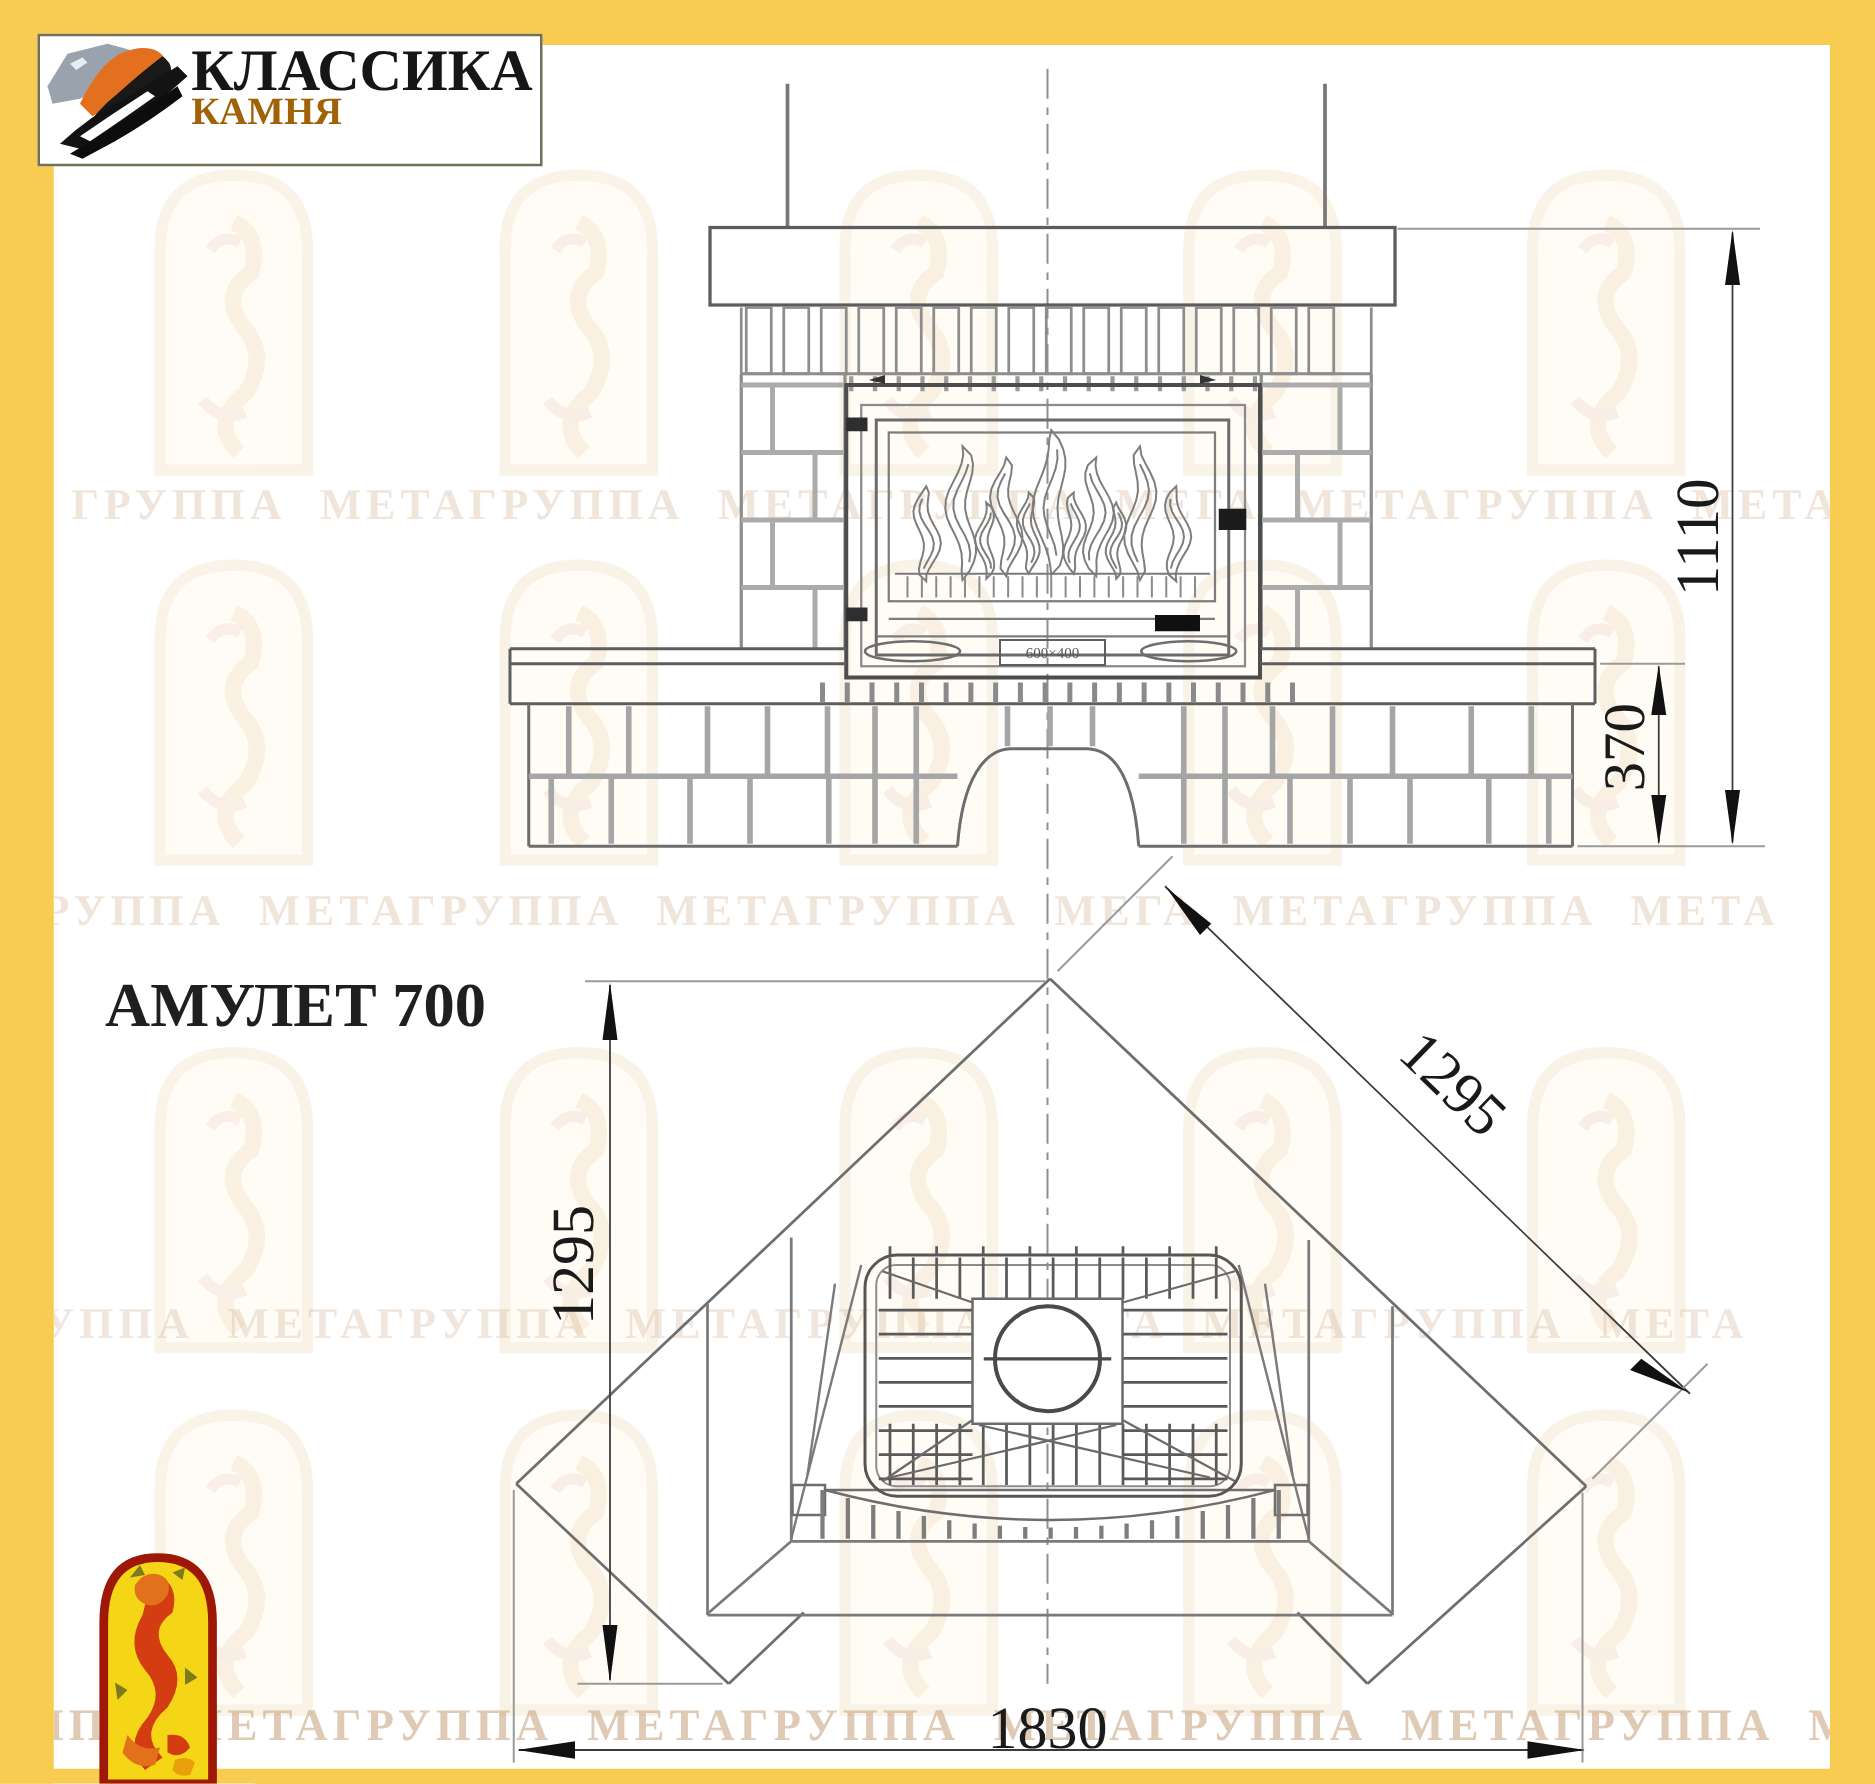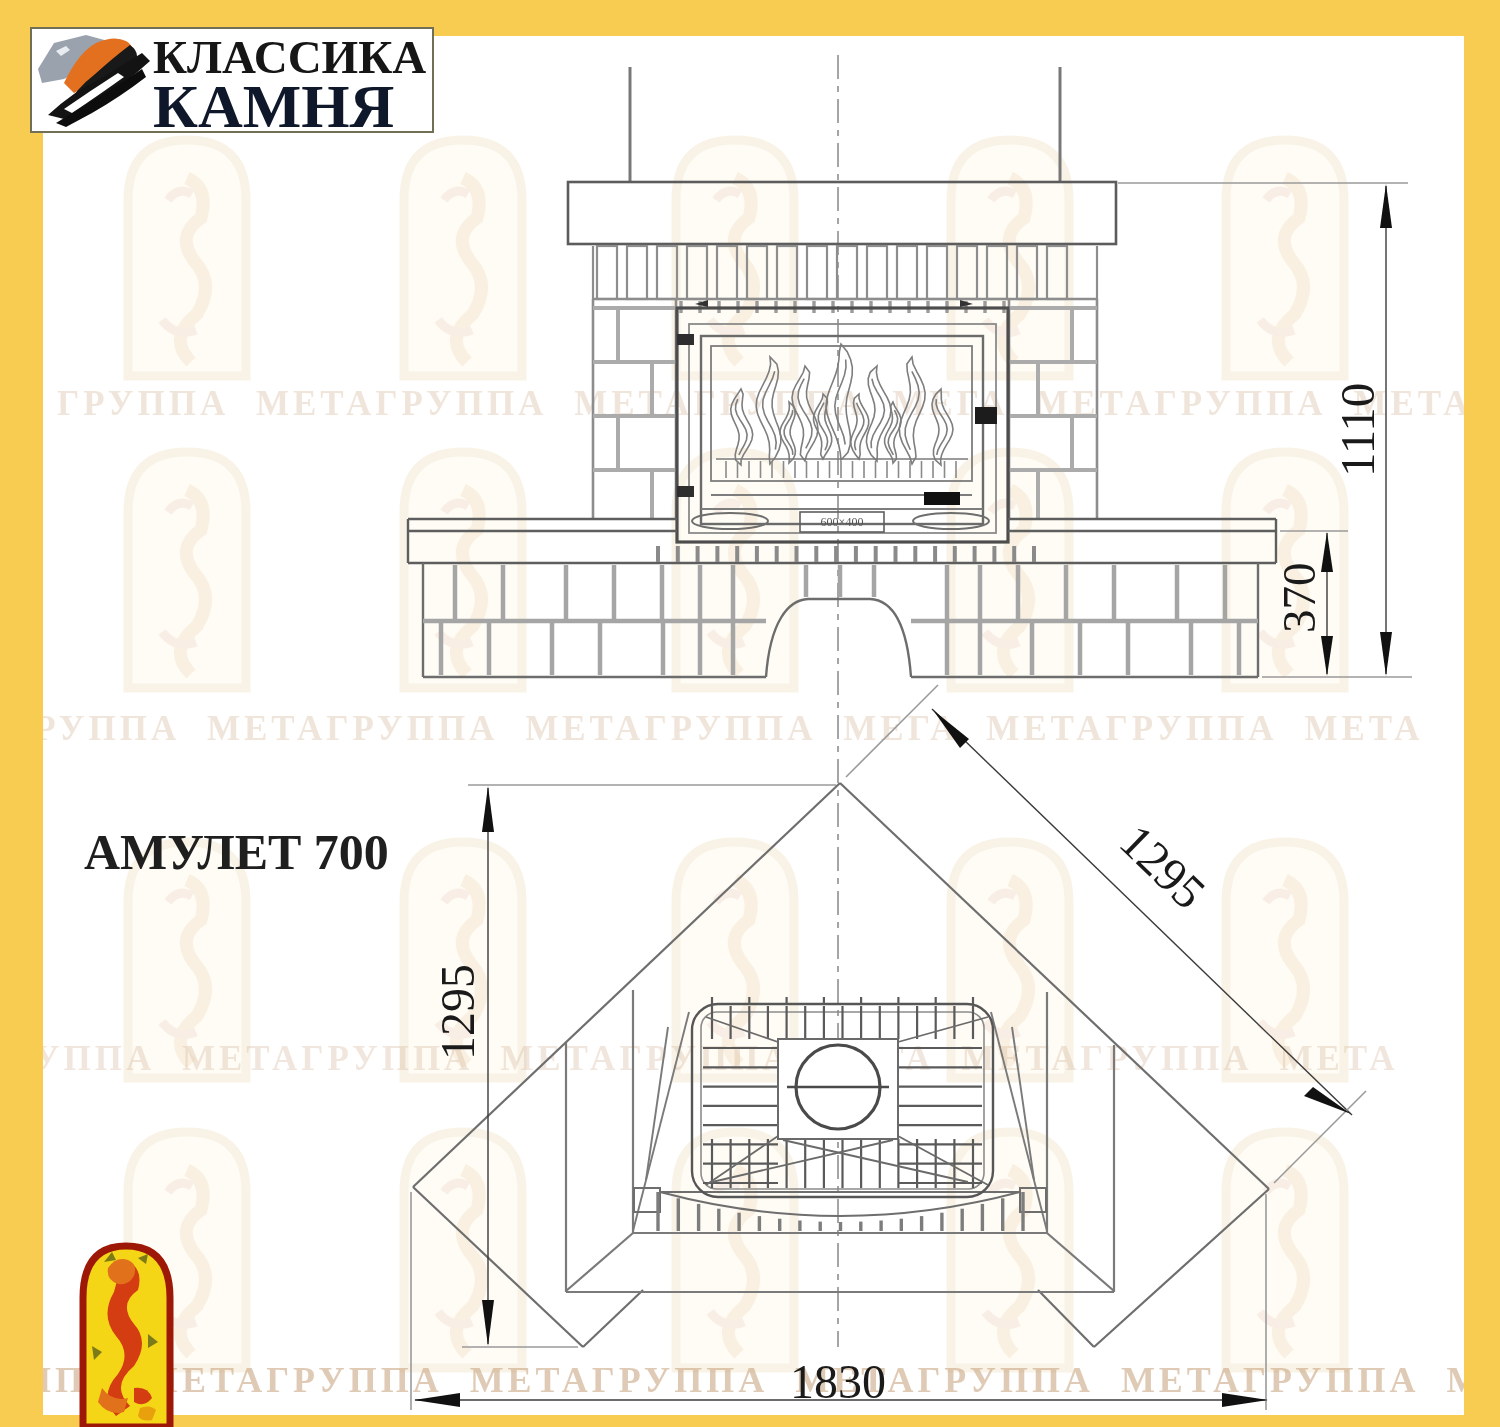--- a/index.html
+++ b/index.html
@@ -491,23 +491,23 @@
   <path d="M22,20 l10,-5 l4,4 l-9,6 z" fill="#e8edf2"></path>
   <path d="M30,52 Q44,22 62,12 Q80,4 92,10 Q102,16 96,26 Q80,34 62,50 L40,62 Z" fill="#e2701f"></path>
   <path d="M96,14 Q110,24 96,38 L56,64 L30,78 Q44,56 60,44 Q80,26 96,14 Z" fill="#191919"></path>
   <path d="M14,84 Q40,60 66,48 L108,22 L116,30 Q92,52 66,68 L30,88 Z" fill="#131313"></path>
   <path d="M30,78 Q56,60 84,42 L90,46 Q62,66 38,82 Z" fill="#ffffff"></path>
   <path d="M22,92 Q52,74 84,54 L108,38 L112,46 Q86,66 58,82 L32,96 Z" fill="#0d0d0d"></path>
 </svg>
 
 <div class="abs" style="left:153px;top:30px;width:285px;font-family:Liberation Serif, serif;font-weight:bold;font-size:47px;letter-spacing:0px;color:#161616;">КЛАССИКА</div>
 
-<div class="abs" style="left:153px;top:71px;width:285px;font-family:'Liberation Serif',serif;font-weight:bold;font-size:62px;letter-spacing:0px;color:#0f172a;">КАМНЯ</div>
-
-<div class="abs" style="left:84px;top:775px;font-family:'Liberation Serif',serif;font-weight:bold;font-size:50px;letter-spacing:0px;color:#1f1f1f;margin-top:48px;">АМУЛЕТ 700</div>
+<div class="abs" style="left:153px;top:71px;width:285px;font-family:'Liberation Serif',serif;font-weight:bold;font-size:31px;letter-spacing:0px;color:#a16207;">КАМНЯ</div>
+
+<div class="abs" style="left:84px;top:775px;font-family:'Liberation Serif',serif;font-weight:bold;font-size:50px;letter-spacing:0px;color:#1f1f1f;">АМУЛЕТ 700</div>
 
 <svg class="abs" style="left:78px;top:1238px;" width="97" height="189" viewBox="0 0 97 189">
   <path d="M5,189 L5,60 Q5,8 48,8 Q92,8 92,60 L92,189 Z" fill="#f4d616" stroke="#9e1808" stroke-width="7"></path>
   <path d="M48,22 q18,8 12,30 q-20,14 -4,34 q16,18 0,42 q-24,20 -4,40 l-14,10 q-18,-20 2,-42 q14,-20 -2,-38 q-16,-20 -2,-44 q4,-18 12,-32 z" fill="#d43c12"></path>
   <path d="M30,30 q8,-12 20,-8 q10,4 6,16 q-6,10 -16,8 q-12,-4 -10,-16 z" fill="#e2711c"></path>
   <path d="M26,24 l8,-10 l4,8 z M60,20 l10,-4 l-2,10 z" fill="#7d7a1a"></path>
   <path d="M24,150 q10,14 26,10 l-4,14 q-16,4 -26,-10 z" fill="#e2711c"></path>
   <path d="M56,150 q14,-2 18,10 q-8,10 -18,4 z" fill="#d43c12"></path>
   <path d="M14,108 l10,6 l-8,8 z M70,96 l10,8 l-10,6 z" fill="#7d7a1a"></path>
   <path d="M62,170 q10,-4 16,2 l-4,10 q-10,2 -14,-4 z" fill="#e8a00c"></path>

